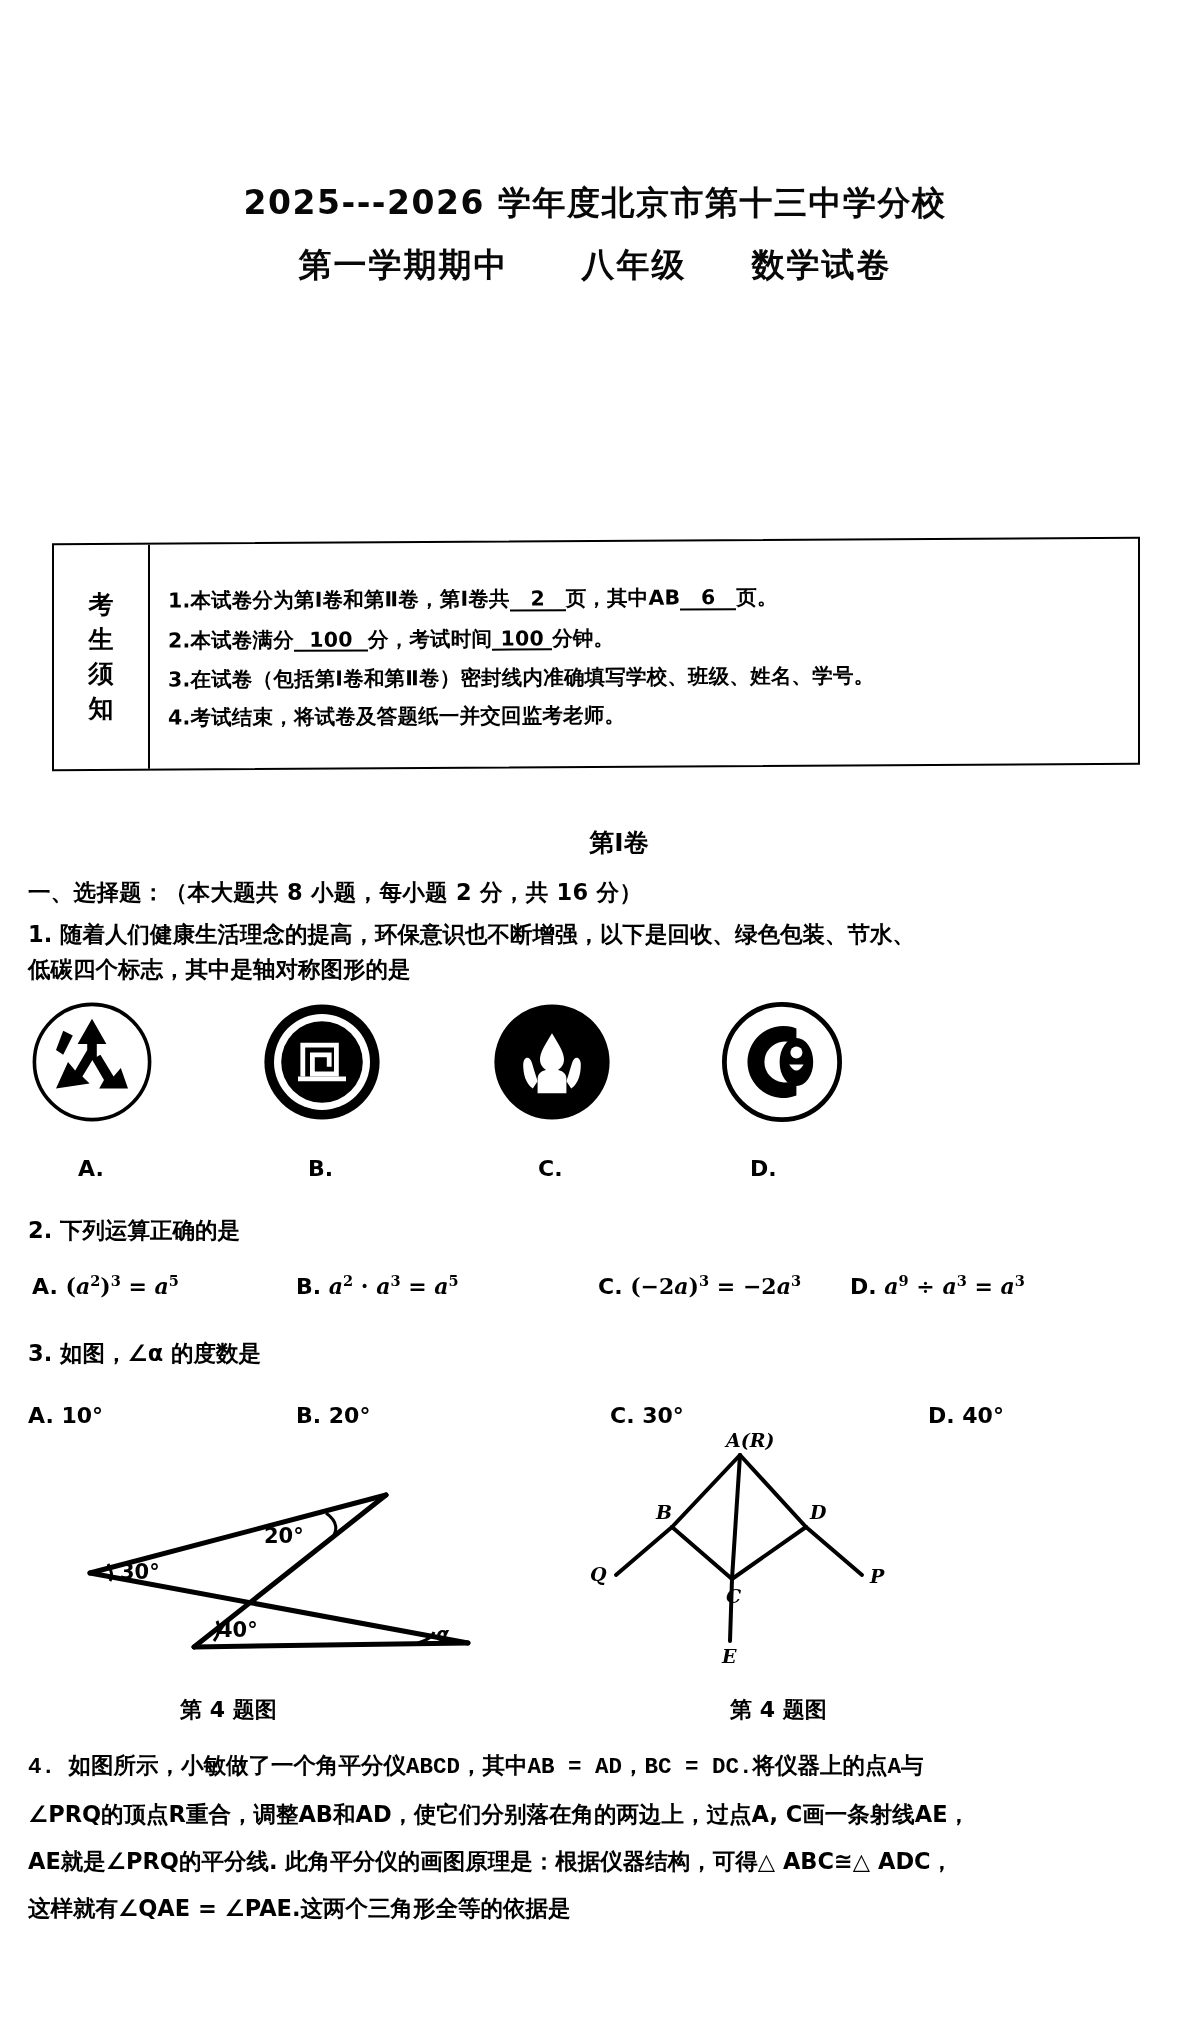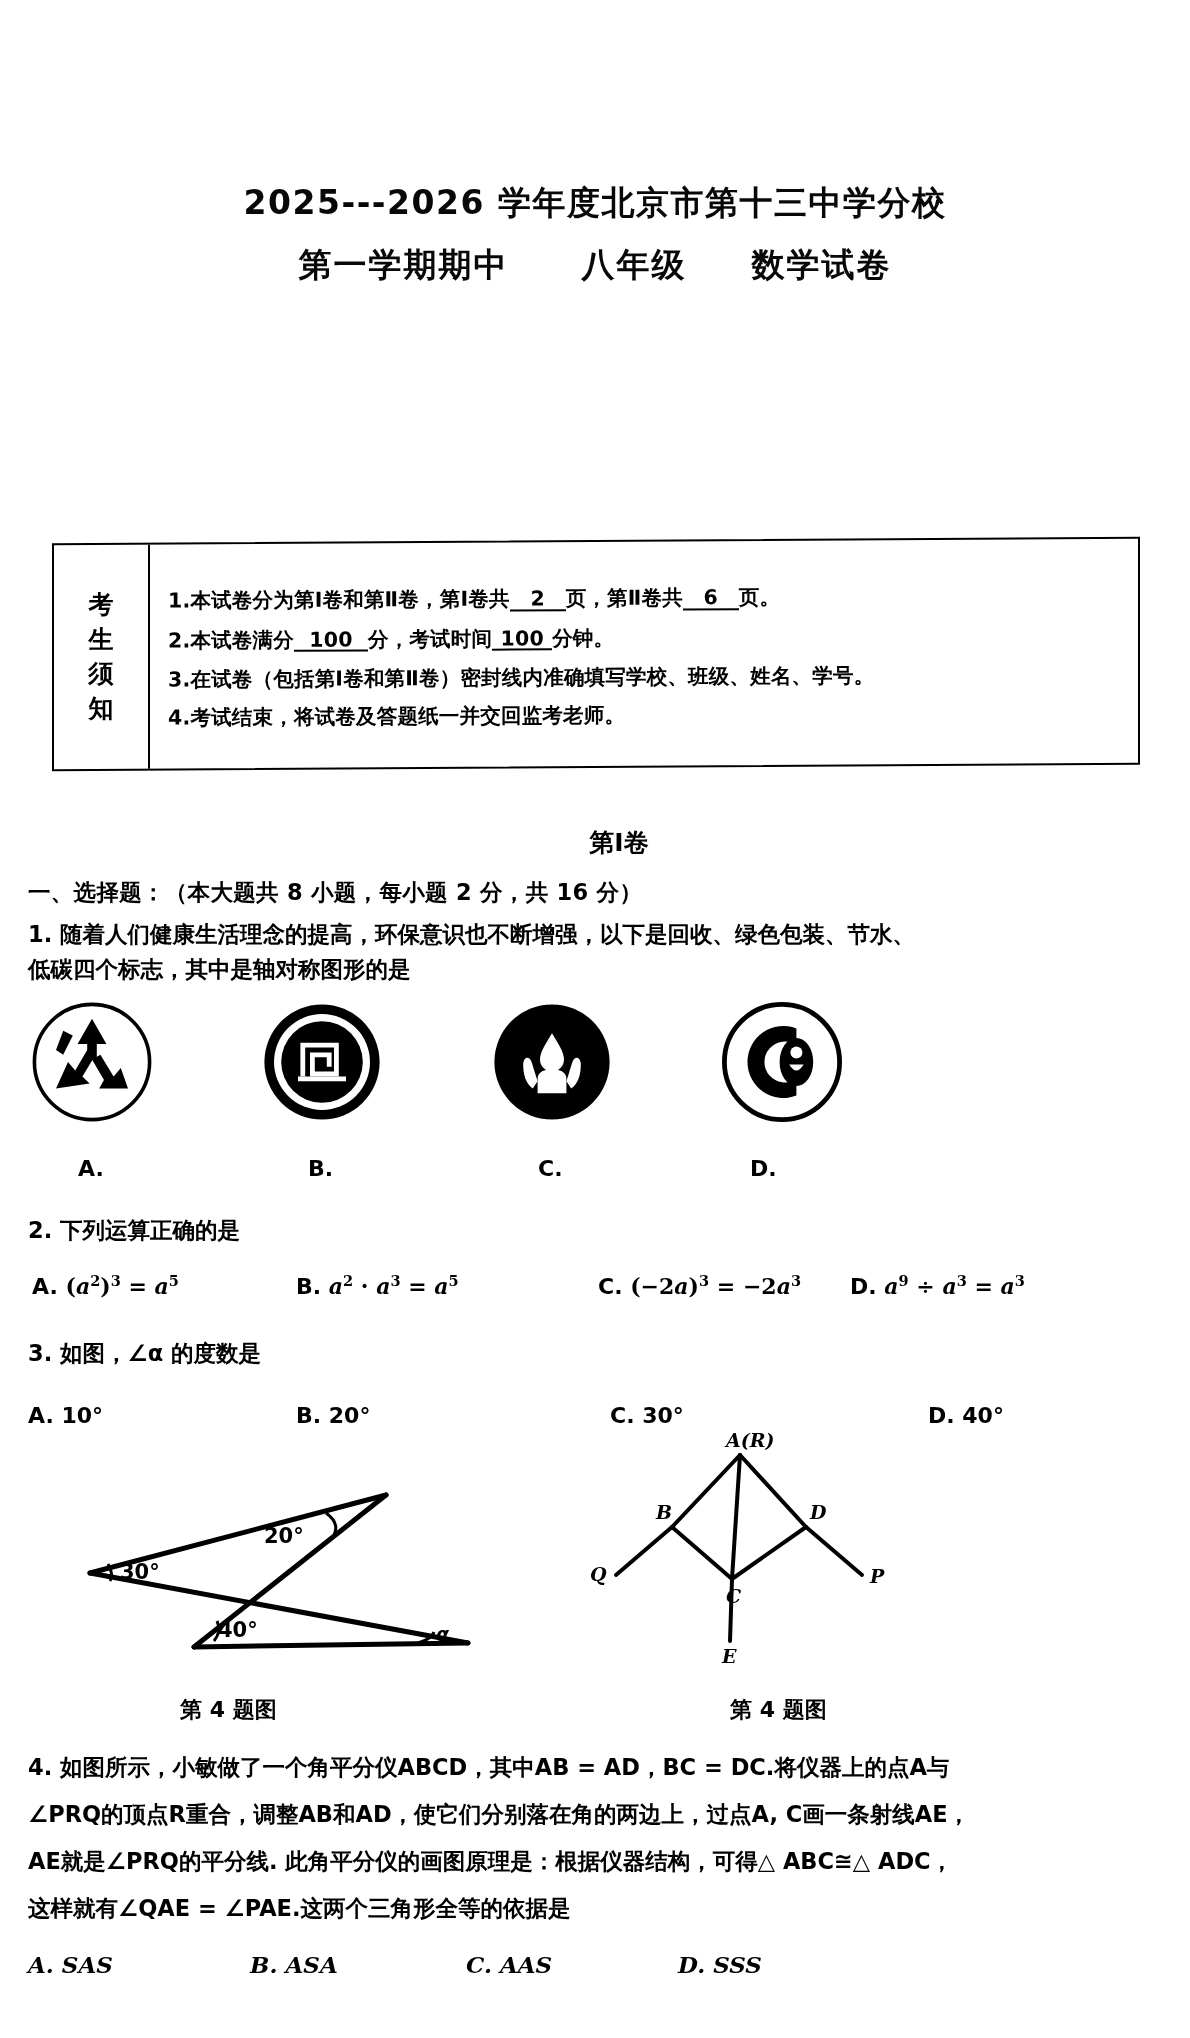--- a/index.html
+++ b/index.html
@@ -201,21 +201,21 @@
     <div class="notice-box">
       <div class="notice-label">
         <span>考</span>
         <span>生</span>
         <span>须</span>
         <span>知</span>
       </div>
       <div class="notice-body">
 
         <div class="notice-line">
-          <span>1.本试卷分为第Ⅰ卷和第Ⅱ卷，第Ⅰ卷共</span><span class="ul-blank b2">2</span><span>页，第Ⅱ卷共</span><span class="ul-blank b6">6</span><span>页。</span>
+          <span>1.本试卷分为第Ⅰ卷和第Ⅱ卷，第Ⅰ卷共</span><span class="ul-blank b2">2</span><span>页，其中AB</span><span class="ul-blank b6">6</span><span>页。</span>
         </div>
 
         <div class="notice-line">
           <span>2.本试卷满分</span><span class="ul-blank b100a">100</span><span>分，考试时间</span><span class="ul-blank b100b">100</span><span>分钟。</span>
         </div>
 
         <div class="notice-line">3.在试卷（包括第Ⅰ卷和第Ⅱ卷）密封线内准确填写学校、班级、姓名、学号。</div>
         <div class="notice-line">4.考试结束，将试卷及答题纸一并交回监考老师。</div>
 
       </div>
@@ -359,27 +359,21 @@
           <text x="290" y="154">P</text>
         </g>
       </svg>
     </div>
 
     <div class="fig-caption-row">
       <span class="fig-cap" style="left:180px;">第 4 题图</span>
       <span class="fig-cap" style="left:730px;">第 4 题图</span>
     </div>
 
-    <div class="q" style="margin-top:22px;">4. 如图所示，小敏做了一个角平分仪ABCD，其中AB = AD，BC = DC.将仪器上的点A与</div>
+    <div class="q" style="margin-top:22px;font-family:Liberation Mono, monospace;">4. 如图所示，小敏做了一个角平分仪ABCD，其中AB = AD，BC = DC.将仪器上的点A与</div>
     <div class="q" style="margin-top:14px;">∠PRQ的顶点R重合，调整AB和AD，使它们分别落在角的两边上，过点A, C画一条射线AE，</div>
     <div class="q" style="margin-top:14px;">AE就是∠PRQ的平分线. 此角平分仪的画图原理是：根据仪器结构，可得△ ABC≅△ ADC，</div>
     <div class="q" style="margin-top:14px;">这样就有∠QAE = ∠PAE.这两个三角形全等的依据是</div>
 
-    <div class="opt-row q4-opts" style="margin-top:26px;">
-      <span class="opt-abs m" style="left:0px;">A. SAS</span>
-      <span class="opt-abs m" style="left:222px;">B. ASA</span>
-      <span class="opt-abs m" style="left:438px;">C. AAS</span>
-      <span class="opt-abs m" style="left:650px;">D. SSS</span>
-    </div>
 
   </div>
 
 </div>
 
 </body></html>

